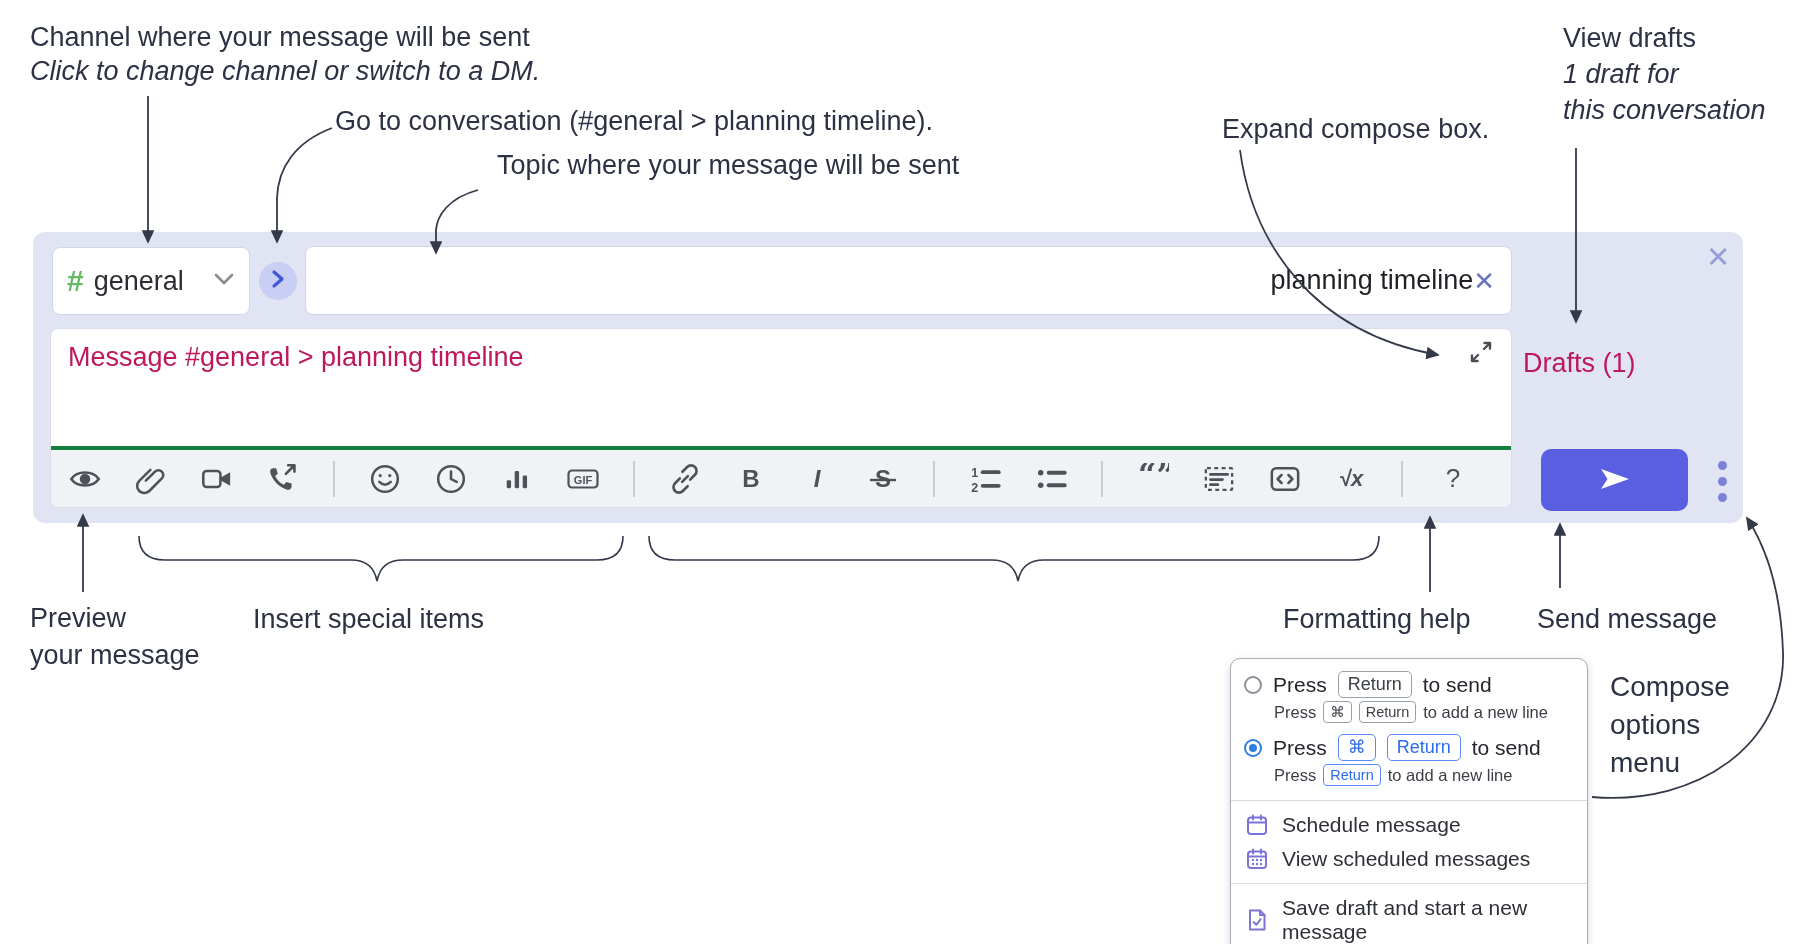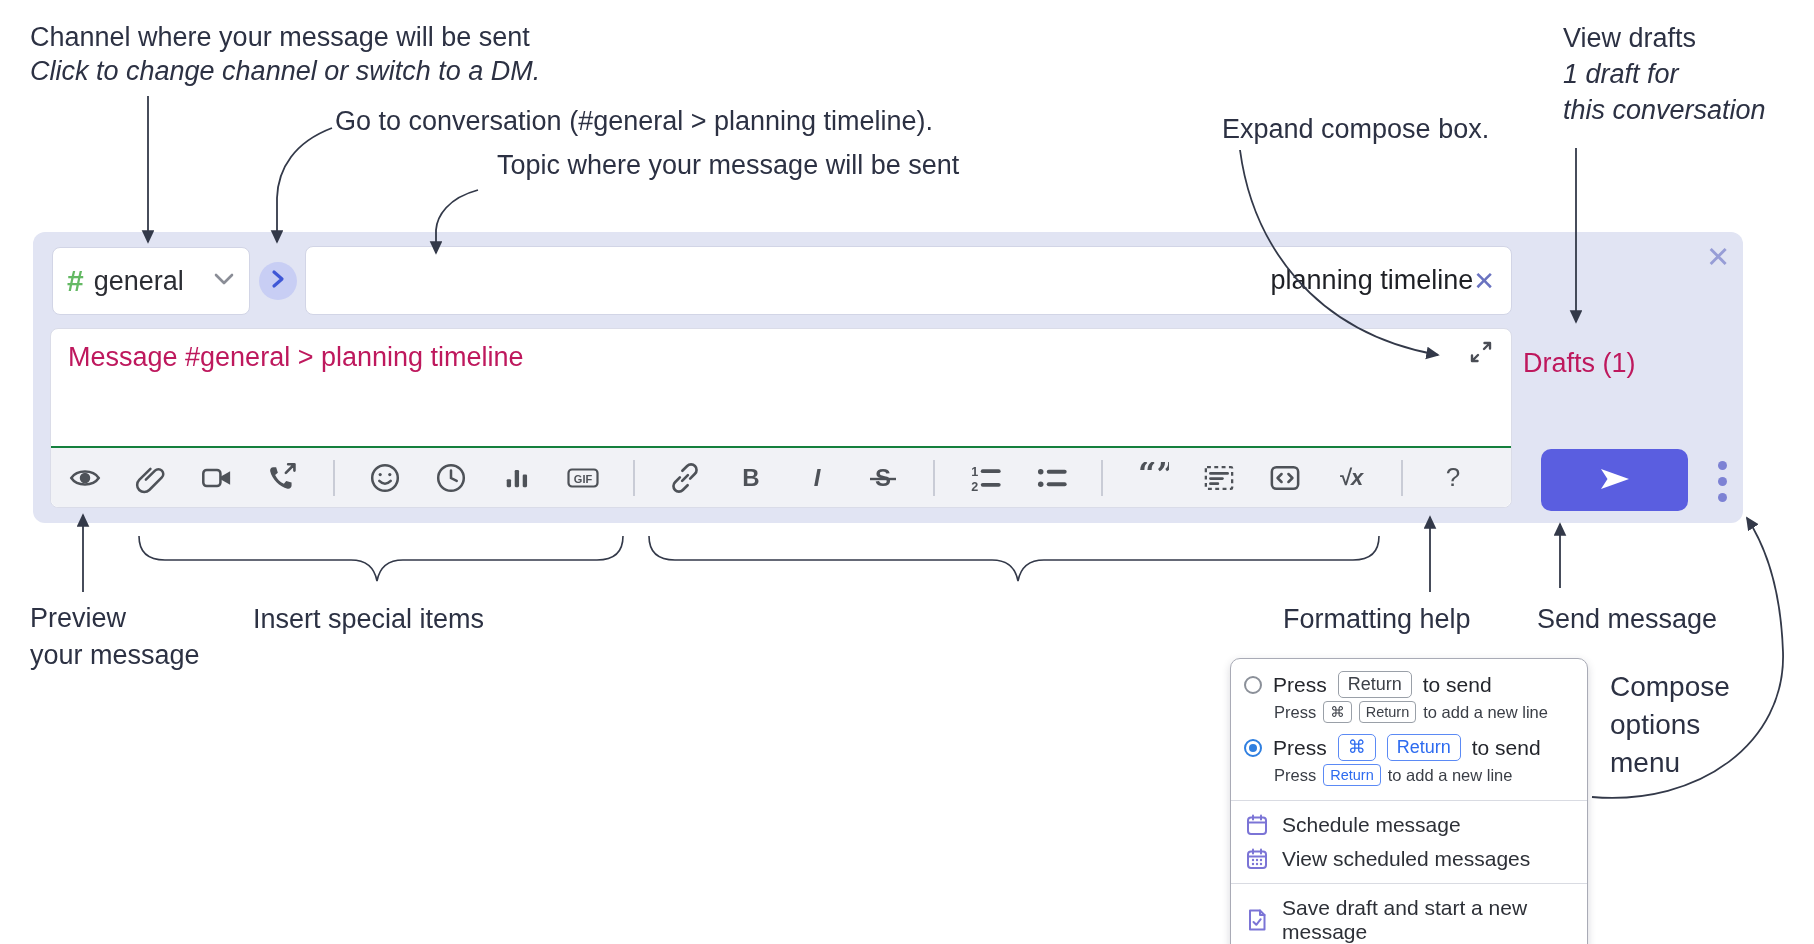--- a/index.html
+++ b/index.html
@@ -25,21 +25,21 @@
   .xglyph{font-size:26px;color:#6a73c0;cursor:pointer;line-height:1;}
   .compose-close{position:absolute;left:1706px;top:240px;font-size:29px;color:#979dd6;cursor:pointer;}
   .drafts-link{position:absolute;left:1523px;top:348px;font-size:27px;color:#be185d;cursor:pointer;}
 
   .msgbox{position:absolute;left:50px;top:328px;width:1462px;height:180px;background:#fff;
           border:1px solid #dadce8;border-radius:8px;box-sizing:border-box;}
   .placeholder{position:absolute;left:17px;top:13px;font-size:27px;color:#be185d;}
   .expand-btn{position:absolute;right:16px;top:9px;width:28px;height:28px;cursor:pointer;}
 
   .toolbar{position:absolute;left:0;bottom:0;width:100%;height:61px;background:#f1f2f6;
-           border-top:2px solid #15803d;border-radius:0 0 8px 8px;box-sizing:border-box;
+           border-top:4px solid #15803d;border-radius:0 0 8px 8px;box-sizing:border-box;
            display:flex;align-items:center;gap:34px;padding:0 18px;}
   .tbtn{width:32px;height:32px;display:flex;align-items:center;justify-content:center;
         color:#4e5258;cursor:pointer;flex:none;}
   .tbtn text{fill:#4e5258;}
   .tsep{width:2px;height:36px;background:#c9ccd6;flex:none;}
   .tlabel{font-size:24px;font-weight:bold;color:#4e5258;}
   .tlabel.it{font-style:italic;font-weight:bold;}
 
   .send-btn{position:absolute;left:1541px;top:449px;width:147px;height:62px;border-radius:10px;
             background:#5a5ee0;display:flex;align-items:center;justify-content:center;cursor:pointer;border:none;}

